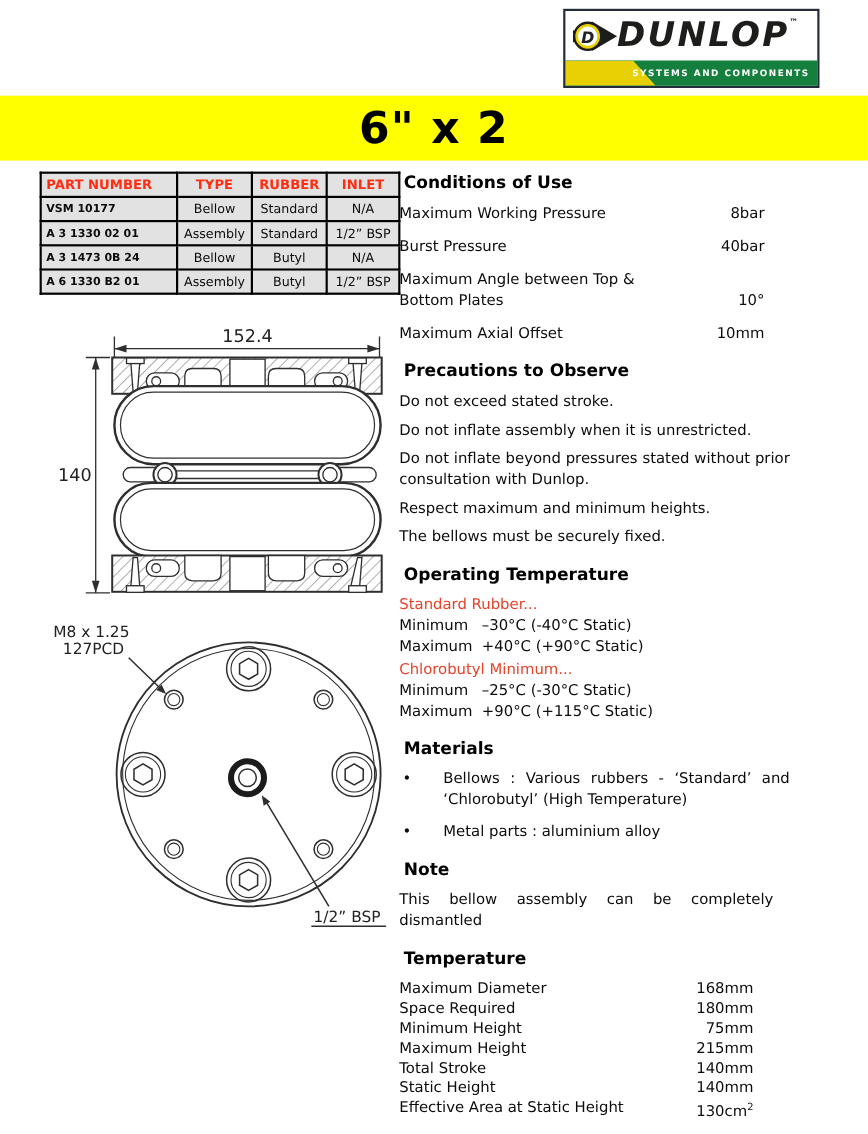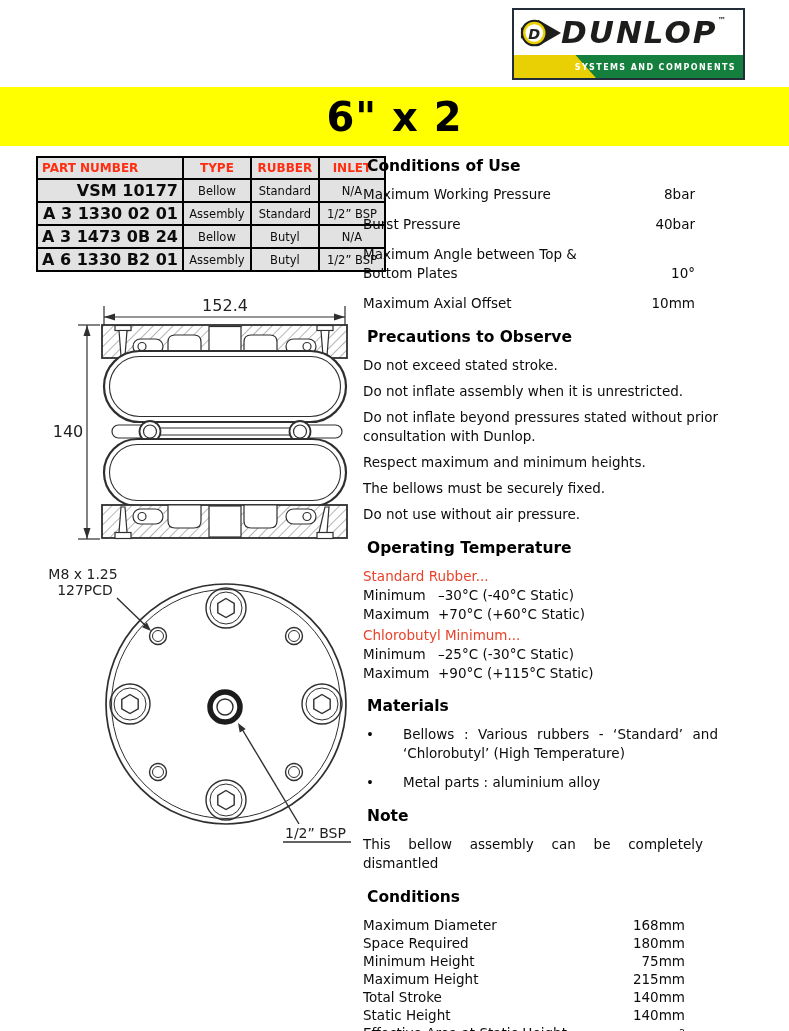--- a/index.html
+++ b/index.html
@@ -25,21 +25,21 @@
           display:flex;align-items:center;justify-content:center;}
   .banner-title{font-size:40px;font-weight:bold;color:#000;letter-spacing:1px;}
 
   
   .parts-table{position:absolute;left:36px;top:156px;border-collapse:collapse;
                font-size:11.5px;table-layout:fixed;padding-left:36px;}
   .parts-table th,.parts-table td{border:2px solid #000;background:#e2e2e2;
                height:18px;padding:1px 4px;text-align:center;overflow:hidden;white-space:nowrap;}
   .parts-table th{color:#ff2d11;font-size:12px;}
   .parts-table th.c-pn{text-align:left;}
-  .parts-table td.pn{font-weight:bold;font-size:16px;text-align:right;}
+  .parts-table td.pn{font-weight:bold;font-size:10px;text-align:left;}
   .w-pn{width:114px;} .w-type{width:58px;} .w-rub{width:58px;margin-left:40px;} .w-inl{width:56px;}
 
   
   .svg-cross{position:absolute;left:38px;top:282px;}
   .svg-bottom{position:absolute;left:33px;top:548px;}
   svg text{font-family:"DejaVu Sans",sans-serif;fill:#222;}
 
   
   .right{position:absolute;left:363px;top:157px;width:355px;font-size:13.5px;
          line-height:19px;color:#0c0c0c;}
@@ -267,31 +267,30 @@
       <span class="kv-l">Maximum Axial Offset</span>
       <span class="kv-v">10mm</span>
     </div>
 
     <div class="sec-h mt">Precautions to Observe</div>
     <p class="para one">Do not exceed stated stroke.</p>
     <p class="para one">Do not inflate assembly when it is unrestricted.</p>
     <p class="para just">Do not inflate beyond pressures stated without prior consultation with Dunlop.</p>
     <p class="para one">Respect maximum and minimum heights.</p>
     <p class="para one">The bellows must be securely fixed.</p>
-    <p class="para one">Do not use without air pressure.</p>
 
     <div class="sec-h mt">Operating Temperature</div>
     <div class="rub">Standard Rubber...</div>
     <div class="t-line">
       <span class="t-lab">Minimum</span>
       <span>–30°C (-40°C Static)</span>
     </div>
     <div class="t-line">
       <span class="t-lab">Maximum</span>
-      <span>+70°C (+60°C Static)</span>
+      <span>+40°C (+90°C Static)</span>
     </div>
     <div class="rub">Chlorobutyl Minimum...</div>
     <div class="t-line">
       <span class="t-lab">Minimum</span>
       <span>–25°C (-30°C Static)</span>
     </div>
     <div class="t-line">
       <span class="t-lab">Maximum</span>
       <span>+90°C (+115°C Static)</span>
     </div>
@@ -302,21 +301,21 @@
       <span class="b-txt">Bellows : Various rubbers - ‘Standard’ and ‘Chlorobutyl’ (High Temperature)</span>
     </div>
     <div class="bullet">
       <span class="b-dot">•</span>
       <span class="b-txt">Metal parts : aluminium alloy</span>
     </div>
 
     <div class="sec-h mt">Note</div>
     <p class="note-p">This bellow assembly can be completely dismantled</p>
 
-    <div class="sec-h mt">Conditions</div>
+    <div class="sec-h mt">Temperature</div>
     <div class="dim">
       <span>Maximum Diameter</span>
       <span class="dim-v">168mm</span>
     </div>
     <div class="dim">
       <span>Space Required</span>
       <span class="dim-v">180mm</span>
     </div>
     <div class="dim">
       <span>Minimum Height</span>

